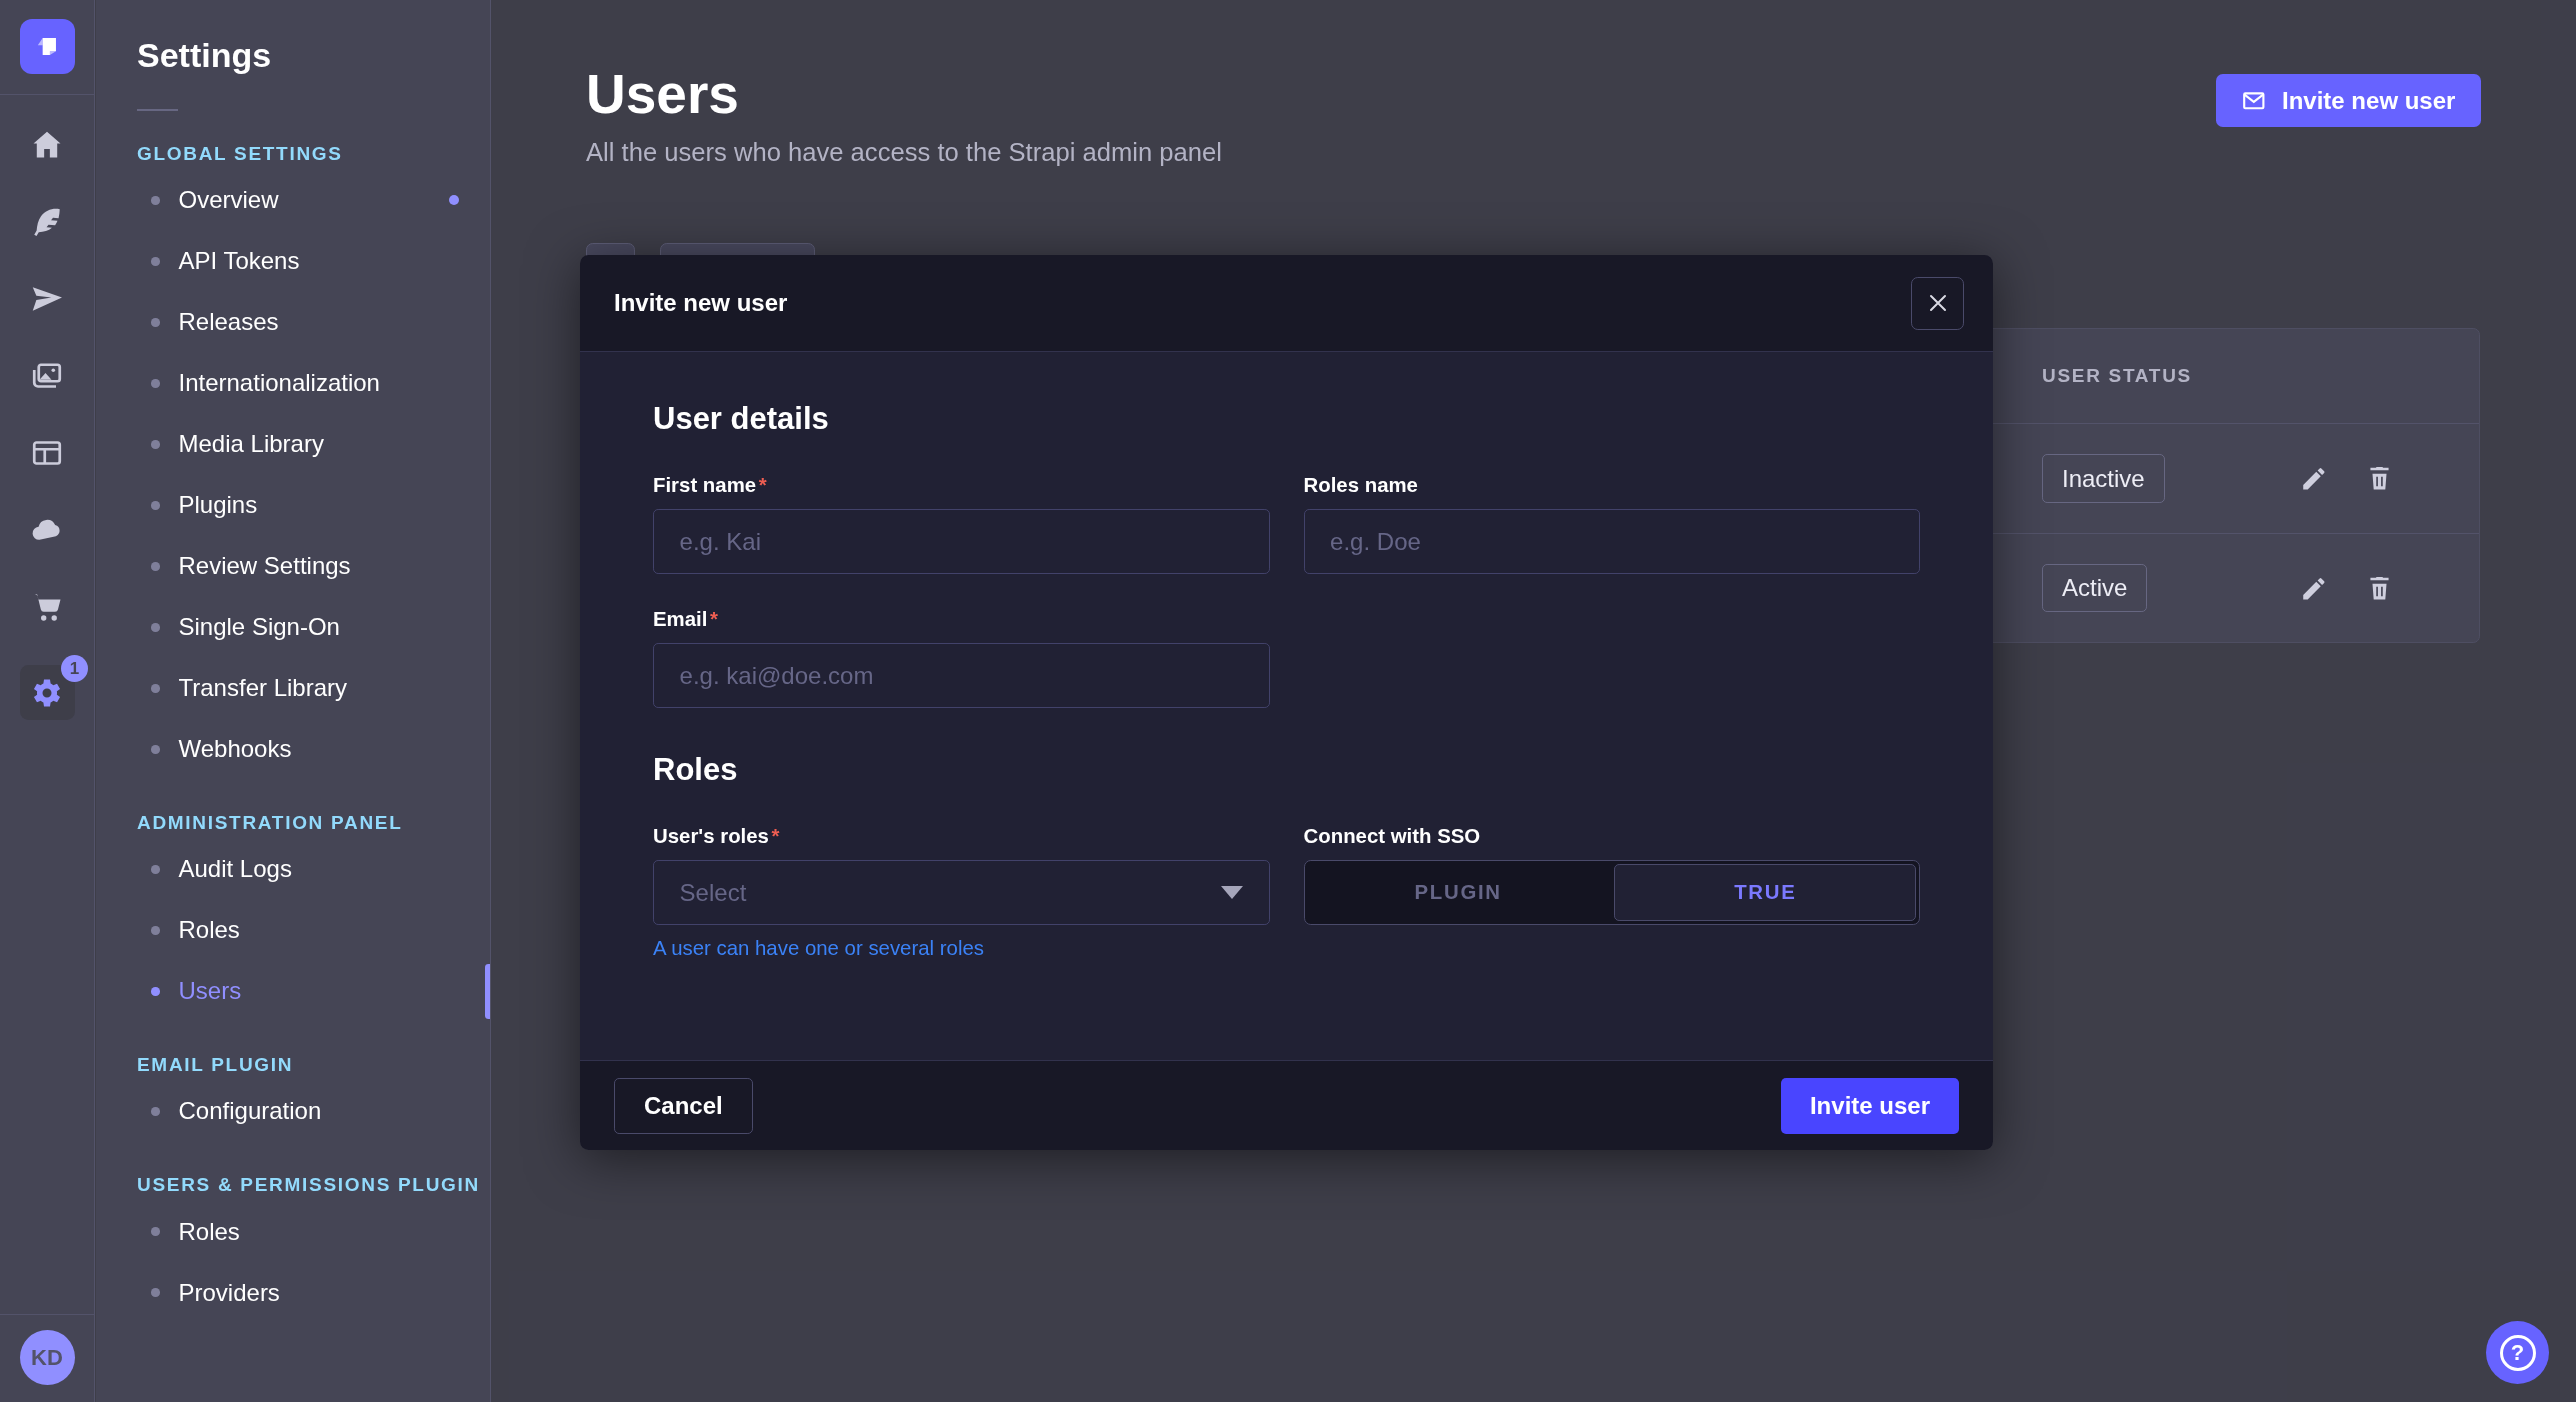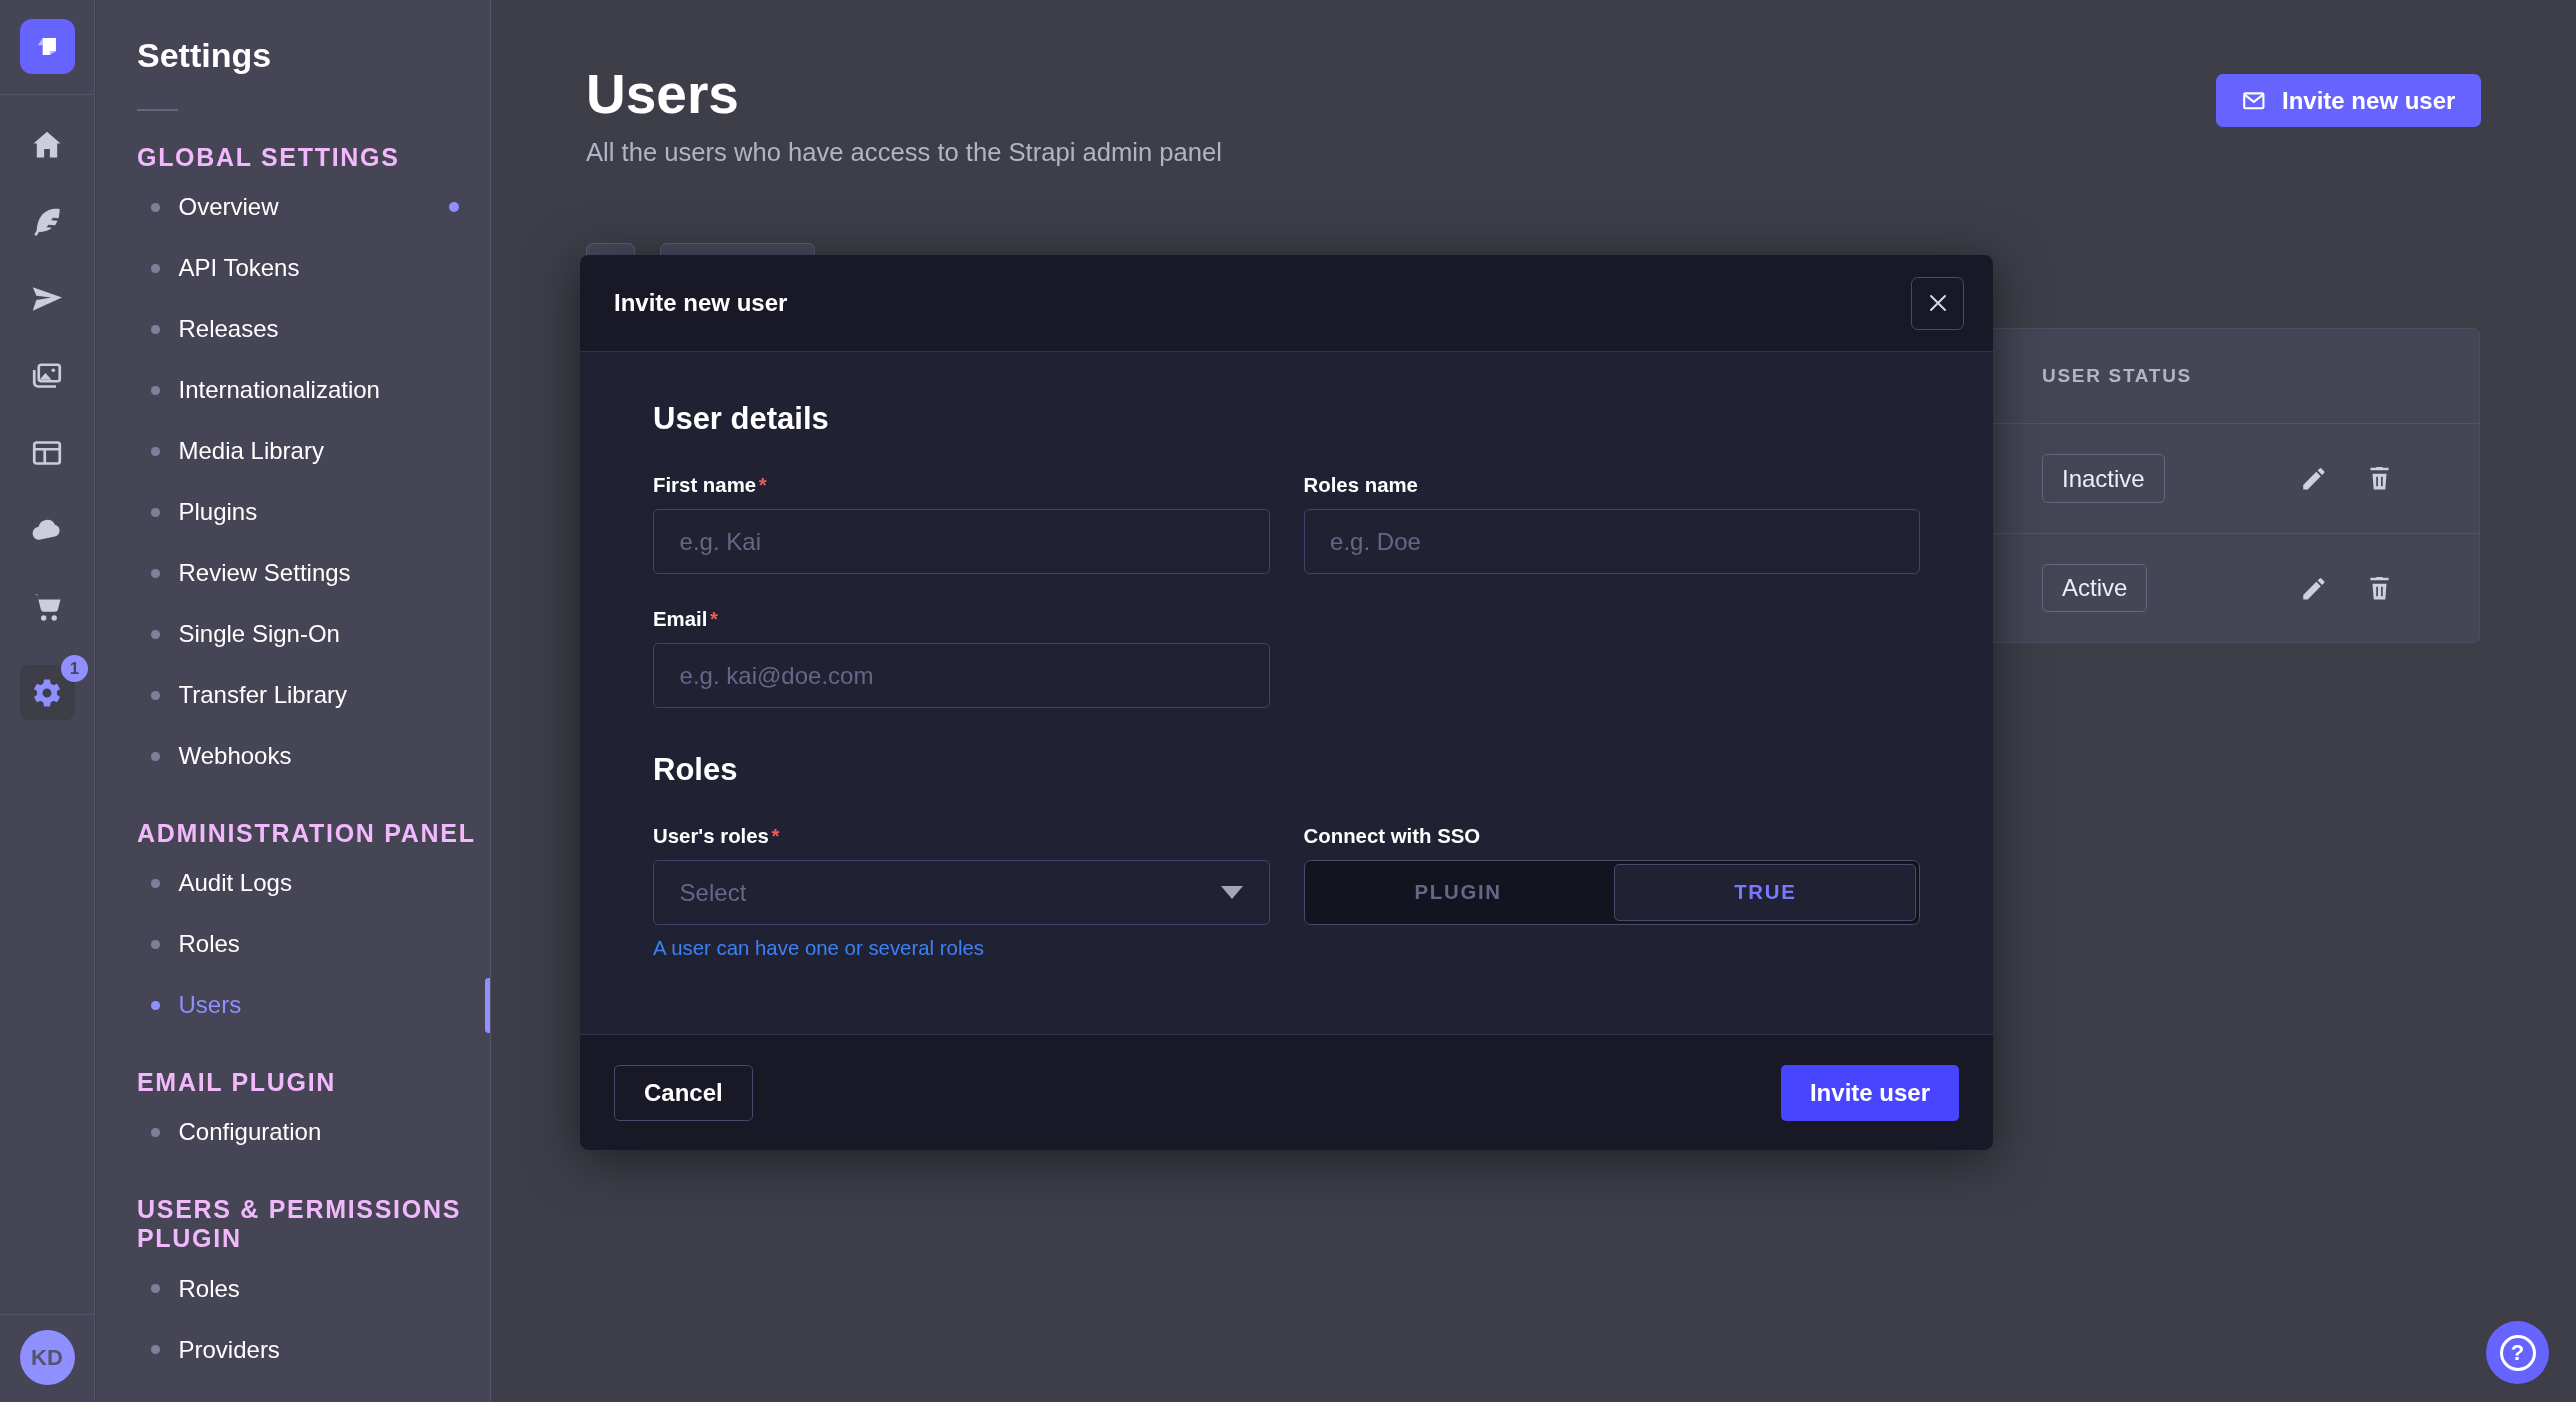--- a/index.html
+++ b/index.html
@@ -22,21 +22,21 @@
   .rail-bottom { margin-top:auto; width:100%; display:flex; flex-direction:column; align-items:center; }
   .rail-bottom .rail-divider { margin-top:0; }
   .avatar { width:55px; height:55px; border-radius:50%; background:#7b79ff; color:#32324d; font-weight:700; font-size:22px;
             display:flex; align-items:center; justify-content:center; margin:15.3px 0 17px; cursor:pointer; }
 
   
   .subnav { position:absolute; left:96px; top:0; width:395px; height:100%; background:#212134;
             border-right:0.9px solid #32324d; z-index:2; }
   .subnav-title { margin:36px 0 0 41px; font-size:34px; font-weight:700; color:#ffffff; }
   .subnav-rule { width:41px; height:1.7px; background:#4a4a6a; margin:34px 0 0 41px; }
-  .section-label { margin:32px 0 0 41px; font-size:25px; font-weight:700; letter-spacing:1.7px; color:#f0abfc; }
+  .section-label { margin:32px 0 0 41px; font-size:19px; font-weight:700; letter-spacing:1.7px; color:#7dd3fc; }
   .nav-list { margin-top:5.1px; }
   .nav-item { position:relative; height:61px; display:flex; align-items:center; padding-left:55px; padding-right:31px;
               gap:19px; cursor:pointer; }
   .bullet { width:8.5px; height:8.5px; border-radius:50%; background:#666687; flex:0 0 auto; }
   .nav-item-label { font-size:24px; color:#ffffff; }
   .nav-item.active .nav-item-label { color:#7b79ff; }
   .nav-item.active .bullet { background:#7b79ff; }
   .notif-dot { width:10.2px; height:10.2px; border-radius:50%; background:#7b79ff; margin-left:auto; }
   .active-bar { position:absolute; right:0; top:3.4px; width:5.1px; height:55px; border-radius:3.4px 0 0 3.4px; background:#7b79ff; }
 
@@ -90,21 +90,21 @@
                 align-items:center; justify-content:space-between; padding:0 25.6px; cursor:pointer; }
   .select-value { font-size:24px; color:#666687; }
   .chev { width:0; height:0; border-left:11px solid transparent; border-right:11px solid transparent;
           border-top:13.6px solid #a5a5ba; }
   .hint { margin-top:12px; font-size:20.4px; color:#3b82f6; }
   .toggle { height:65px; border:0.9px solid #4a4a6a; border-radius:6.8px; background:#141421; display:grid;
             grid-template-columns:1fr 1fr; overflow:hidden; }
   .toggle-opt { display:flex; align-items:center; justify-content:center; font-size:20.4px; font-weight:700;
                 letter-spacing:1.7px; color:#666687; cursor:pointer; }
   .toggle-opt.selected { background:#212134; border:0.9px solid #4a4a6a; border-radius:5.1px; margin:2.6px; color:#7b79ff; }
-  .modal-footer { height:116px; background:#181826; border-top:0.9px solid #32324d; display:flex; align-items:center;
+  .modal-footer { height:90px; background:#181826; border-top:0.9px solid #32324d; display:flex; align-items:center;
                   justify-content:space-between; padding:0 34px; flex:0 0 auto; }
   .btn { height:56px; border-radius:5.1px; font-size:24px; font-weight:600; padding:0 29px; cursor:pointer;
          font-family:"Liberation Sans", sans-serif; }
   .btn-secondary { background:#181826; border:0.9px solid #4a4a6a; color:#ffffff; }
   .btn-primary { background:#4945ff; border:none; color:#ffffff; }
 
   
   .fab { position:absolute; left:2486px; top:1321px; width:63px; height:63px; border-radius:50%; background:#4945ff;
          border:none; display:flex; align-items:center; justify-content:center; z-index:40; cursor:pointer; }
   .fab-q { width:36px; height:36px; border:3.4px solid #ffffff; border-radius:50%; color:#ffffff; font-size:22px;

